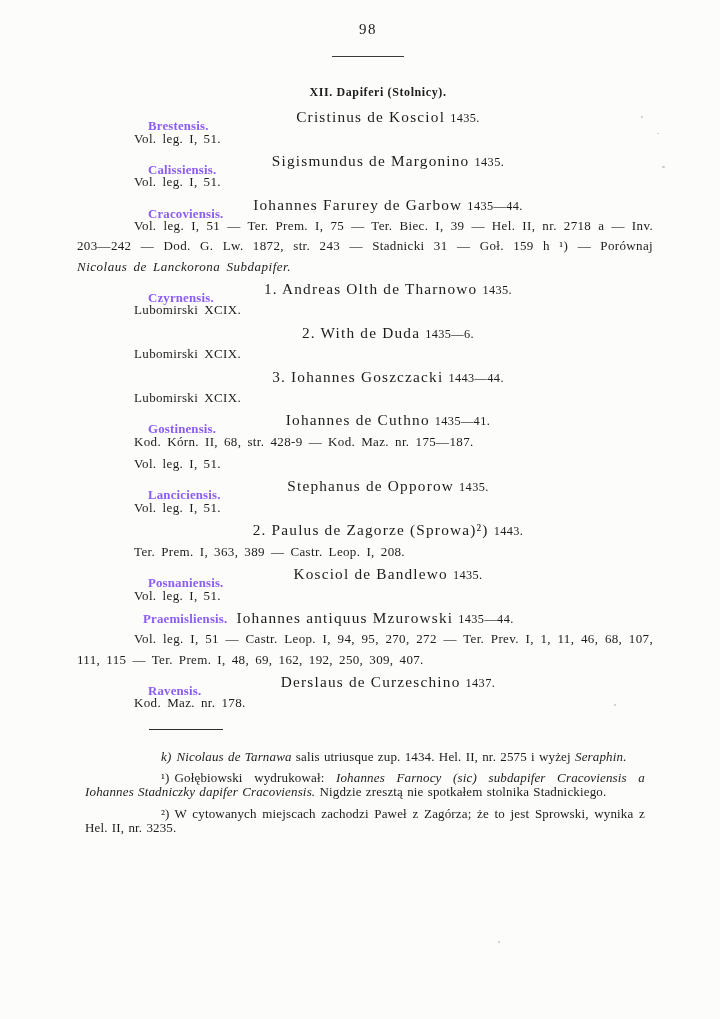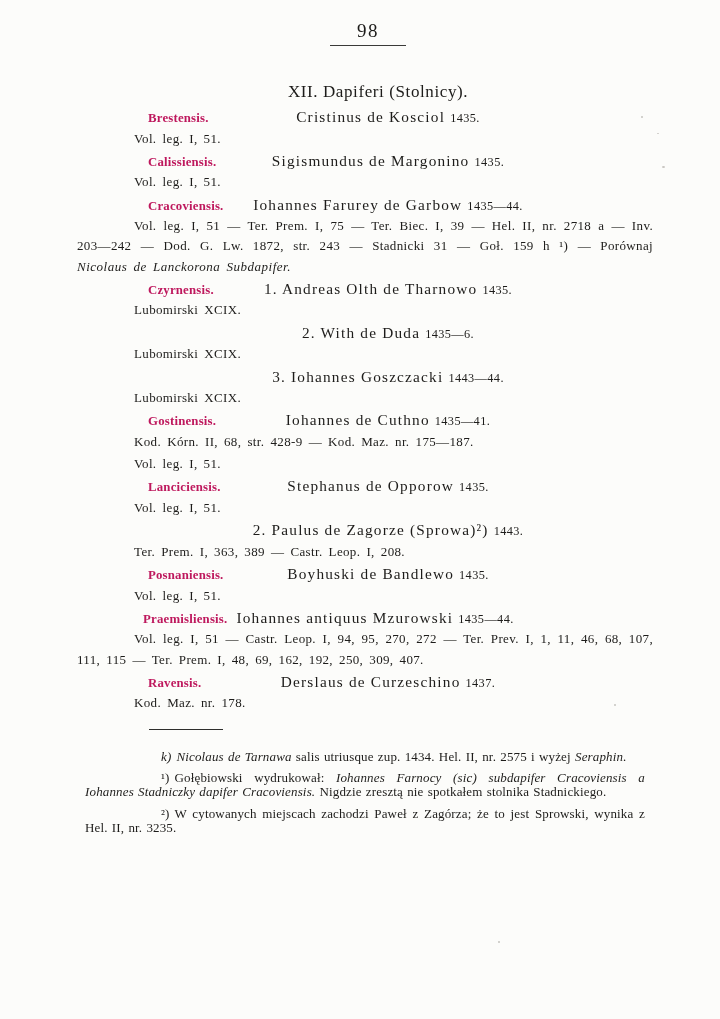--- a/index.html
+++ b/index.html
@@ -9,43 +9,44 @@
     margin:0 auto;
     background:#fcfcfa;
     color:#1d1c1a;
     font-family:"Liberation Serif", serif;
     overflow:hidden;
   }
   
   .pageno-row { position:absolute; top:20px; left:0; width:720px; text-align:center; }
   .pageno {
     display:inline-block;
-    font-size:19px; letter-spacing:1.5px;
-    padding:0 27px 3px 27px;
+    font-size:15px; letter-spacing:1.5px;
+    padding:0 27px 18px 27px;
     border-bottom:1.2px solid #3a3a38;
     transform:translateX(8px);
   }
   
   .heading-row { position:absolute; top:82px; left:0; width:720px; text-align:center; }
   .heading {
     display:inline-block;
-    font-weight:normal; font-size:17px; letter-spacing:.6px;
+    font-weight:bold; font-size:12px; letter-spacing:.6px;
     transform:translateX(18px);
   }
   
   .content { position:absolute; top:107px; left:77px; width:576px; }
 
   .entry { margin:0 0 2px 0; }
   .entry-header { position:relative; min-height:20px; line-height:20.5px; }
   .entry-header.center .entry-label {
     position:absolute; left:71px; top:1px;
   }
   .entry-label {
     font-weight:bold; font-size:12.8px; letter-spacing:.2px;
-    color:#be185d;
+    color:#8b5cf6;
+    margin-top:8px;
   }
   .entry-header.center .name-wrap {
     display:block; text-align:center; padding-left:46px;
   }
   .entry-header.inline { padding-left:66px; }
   .entry-header.inline .entry-label { margin-right:9px; }
   .entry-name { font-size:15.3px; letter-spacing:1.2px; white-space:nowrap; }
   .entry-dates { font-size:12.3px; letter-spacing:.4px; margin-left:5px; }
 
   .ref {
@@ -150,21 +151,21 @@
         </div>
         <div class="entry">
           <div class="entry-header center">
             <div class="name-wrap"><span class="entry-name">2. Paulus de Zagorze (Sprowa)²)</span><span class="entry-dates">1443.</span></div>
           </div>
           <p class="ref"><span>Ter. Prem. I, 363, 389 — Castr. Leop. I, 208.</span></p>
         </div>
         <div class="entry">
           <div class="entry-header center">
             <span class="entry-label">Posnaniensis.</span>
-            <div class="name-wrap"><span class="entry-name">Boyhuski de Bandlewo</span><span class="entry-dates">1435.</span></div>
+            <div class="name-wrap"><span class="entry-name">Kosciol de Bandlewo</span><span class="entry-dates">1435.</span></div>
           </div>
           <p class="ref"><span>Vol. leg. I, 51.</span></p>
         </div>
         <div class="entry">
           <div class="entry-header inline"><span class="entry-label">Praemisliensis.</span><span><span class="entry-name">Iohannes antiquus Mzurowski</span><span class="entry-dates">1435—44.</span></span></div>
           <p class="ref"><span>Vol. leg. I, 51 — Castr. Leop. I, 94, 95, 270, 272 — Ter. Prev. I, 1, 11, 46, 68, 107, 111, 115 — Ter. Prem. I, 48, 69, 162, 192, 250, 309, 407.</span></p>
         </div>
         <div class="entry">
           <div class="entry-header center">
             <span class="entry-label">Ravensis.</span>

